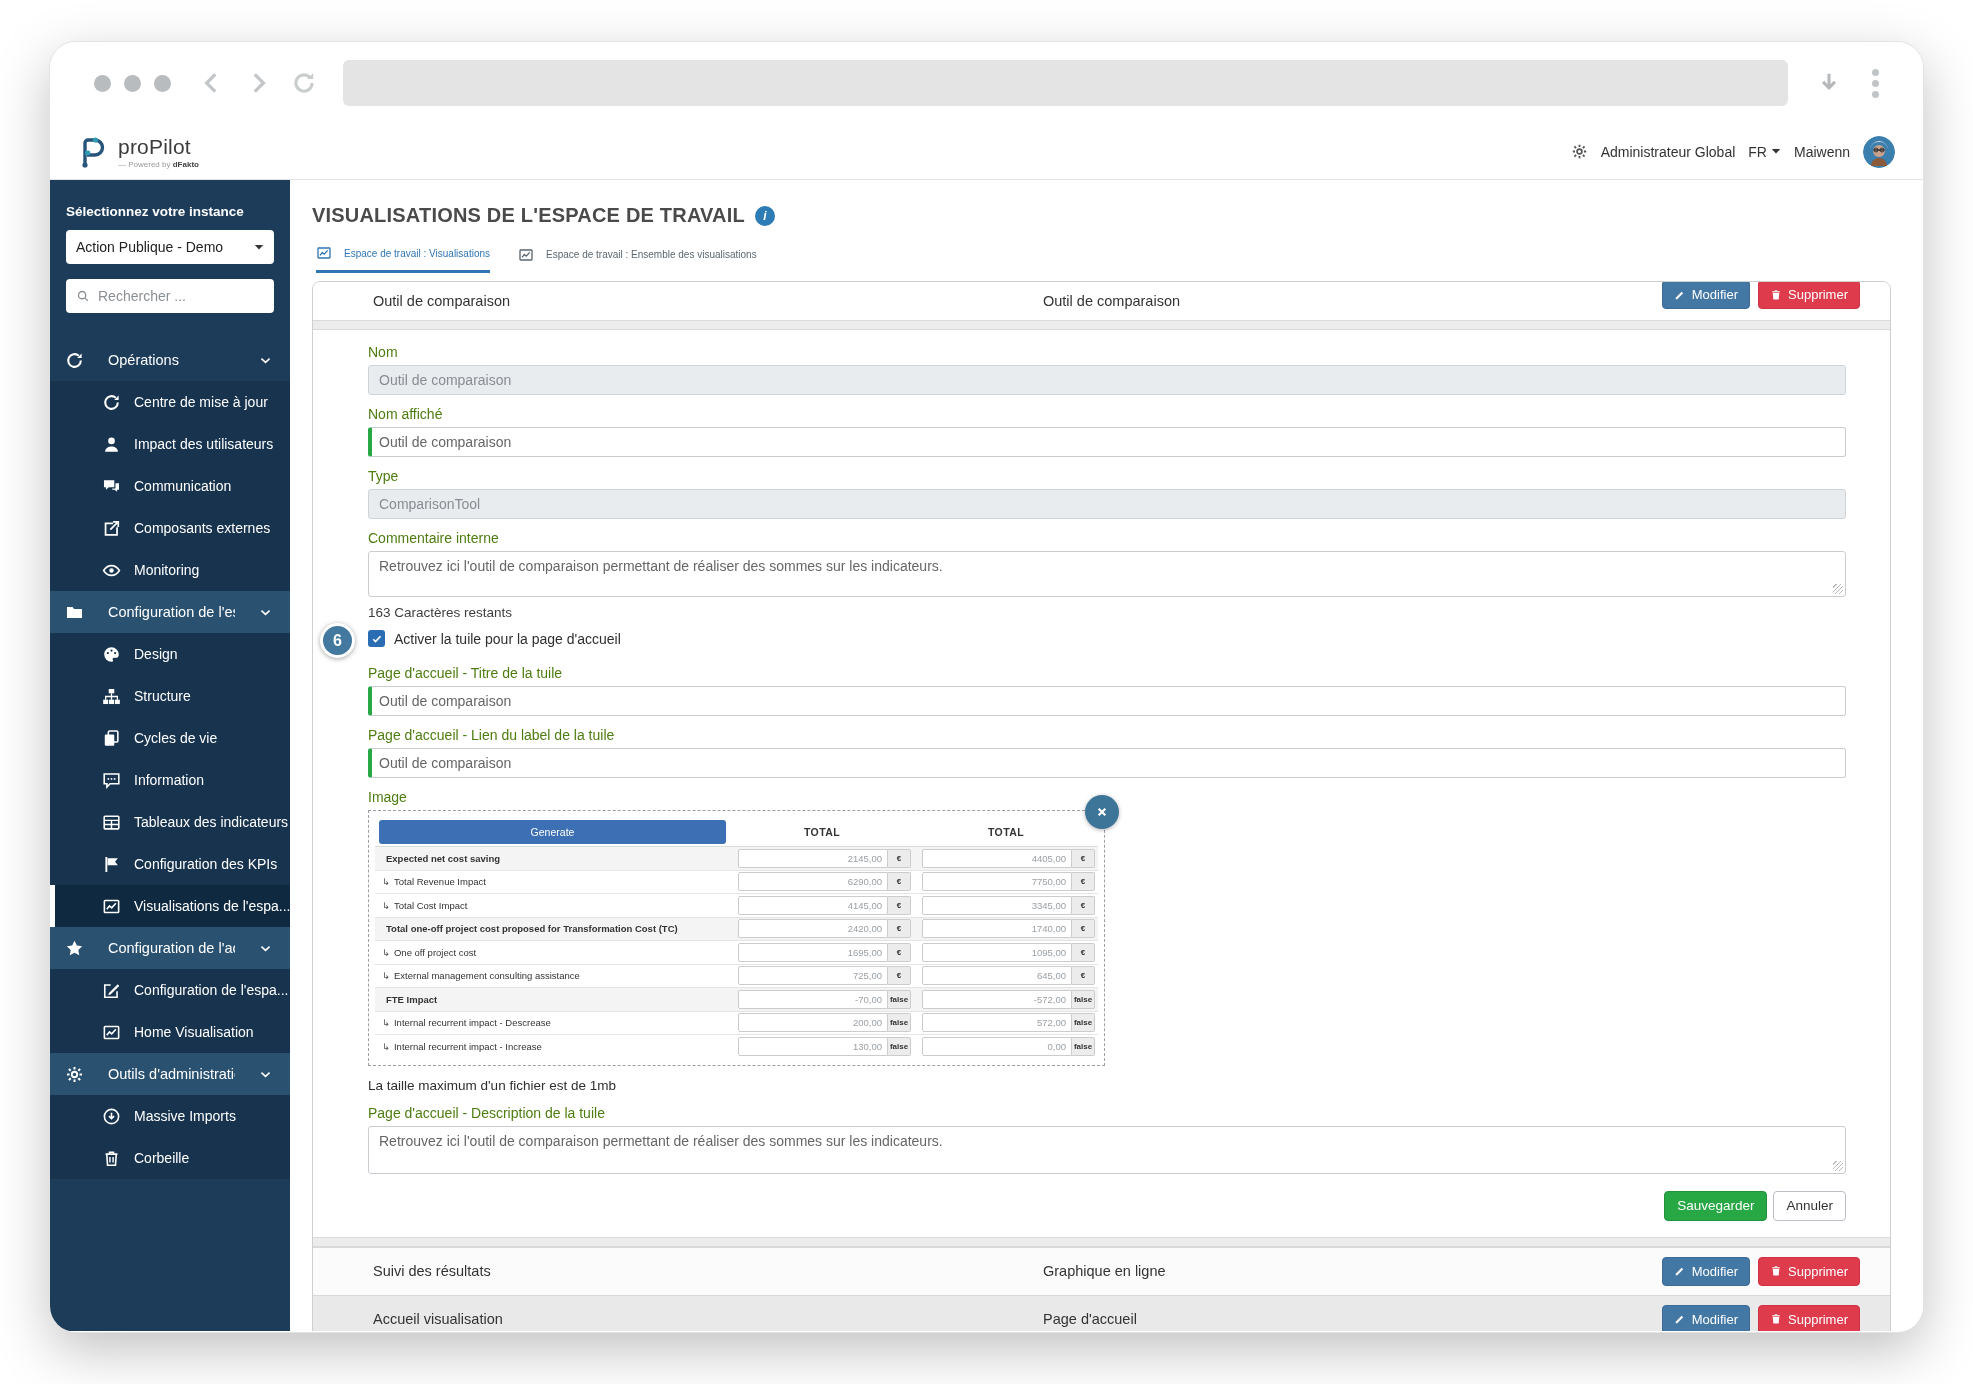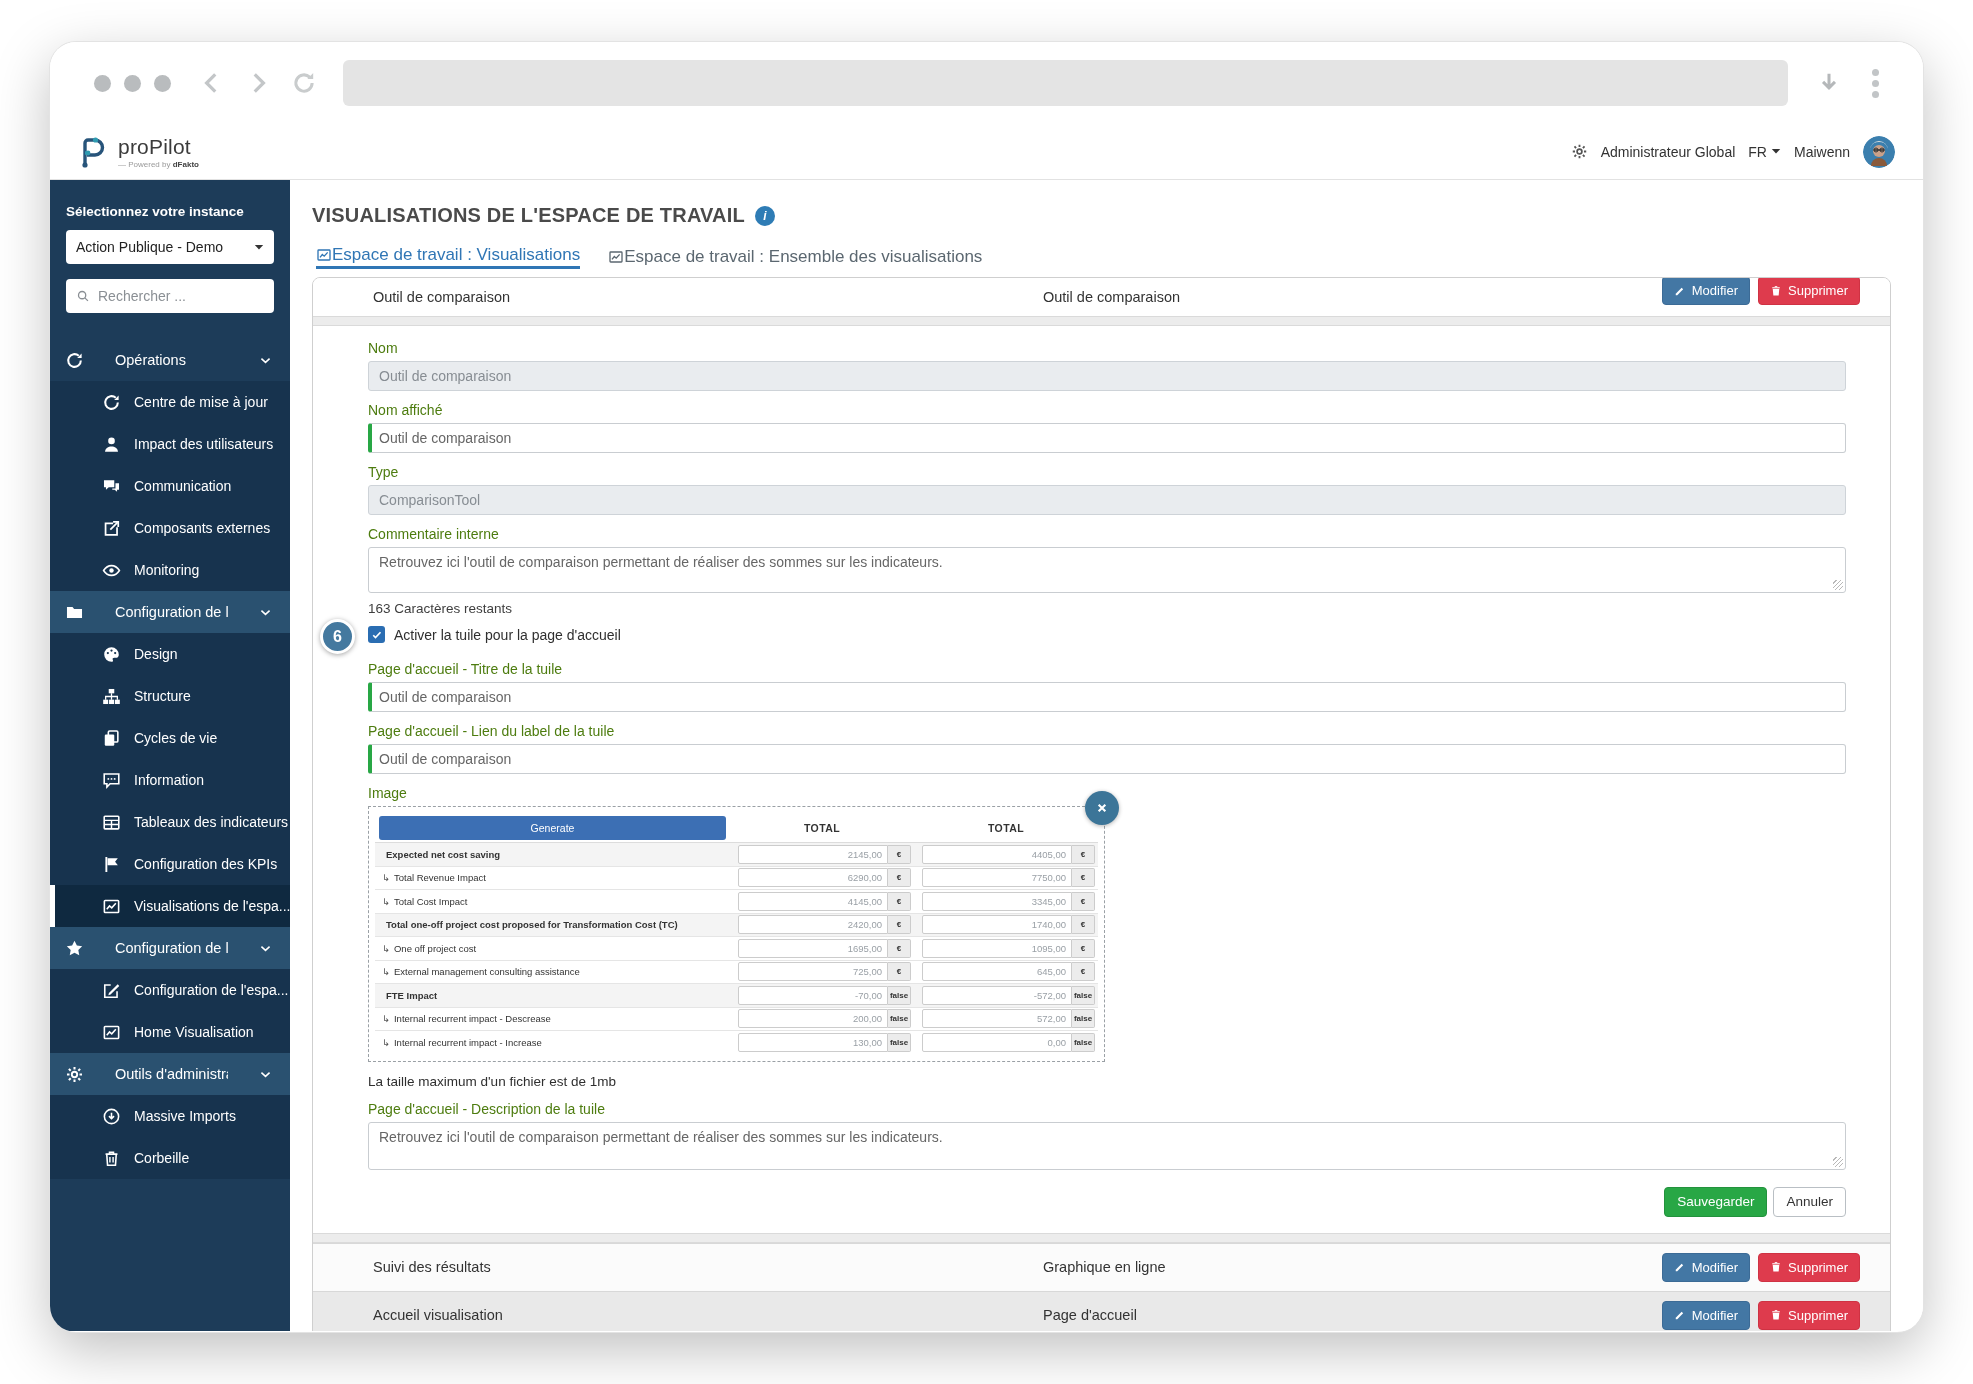--- a/index.html
+++ b/index.html
@@ -34,38 +34,38 @@
   .app-body { display:flex; height:1151px; }
   .sidebar { width:240px; background:#1d3c59; color:#fff; flex-shrink:0; padding-top:24px; }
   .content { flex:1; background:#fff; padding:24px 32px 0 22px; overflow:hidden; }
 
   
   .inst-label { font-size:13.5px; font-weight:bold; padding:0 16px; margin-bottom:11px; }
   .sd-select,.sd-search { margin:0 16px 13px; height:34px; background:#fff; border-radius:4px;
     display:flex; align-items:center; padding:0 10px; font-size:14px; }
   .sd-select { color:#222; justify-content:space-between; font-weight:normal; margin-bottom:15px;}
   .sd-search { color:#8a8f94; gap:8px; margin-bottom:26px; }
-  .sec-head { height:42px; display:flex; align-items:center; gap:31px; padding:0 18px 0 15px; font-size:14.5px; cursor:pointer; }
+  .sec-head { height:42px; display:flex; align-items:center; gap:24px; padding:0 18px 0 15px; font-size:14.5px; cursor:pointer; }
   .sec-head.hl { background:#2a5170; }
   .sec-lbl { flex:1; white-space:nowrap; overflow:hidden; }
   .sub { background:#17334e; }
   .sub-item { height:42px; display:flex; align-items:center; gap:13px; padding-left:52px; font-size:14px; cursor:pointer; white-space:nowrap; }
   .sub-item.active { background:#0f2940; position:relative; }
   .sub-item.active::before { content:""; position:absolute; left:0; top:0; bottom:0; width:5px; background:#fff; }
   .si { width:19px; height:19px; flex-shrink:0; display:inline-flex; }
   .si svg { width:100%; height:100%; }
   .chev { width:13px; height:13px; display:inline-flex; }
 
   
   .page-head { display:flex; align-items:center; gap:10px; }
   h1 { font-size:20px; color:#4a4a4a; font-weight:bold; letter-spacing:.2px; }
   .info { width:20px; height:20px; border-radius:50%; background:#2e7cb5; color:#fff; font-size:12px;
     font-weight:bold; display:flex; align-items:center; justify-content:center; font-style:italic; }
   .tabs { display:flex; gap:28px; margin:18px 0 0 4px; }
-  .tab { display:flex; align-items:center; gap:0; font-size:17px; padding-bottom:1px; color:#5b6770; cursor:pointer; }
+  .tab { display:flex; align-items:center; gap:12px; font-size:10px; padding-bottom:9px; color:#5b6770; cursor:pointer; }
   .tab.active { color:#3076b5; border-bottom:3px solid #3076b5; }
   .tab .ti { width:16px; height:16px; display:inline-flex; }
 
   
   .panel { margin-top:8px; border:1px solid #cfcfcf; border-radius:8px; background:#fff; overflow:hidden; }
   .row { display:flex; align-items:center; height:48px; font-size:14.5px; color:#333; background:#fbfbfb; border-top:1px solid #d8d8d8; }
   .row.alt { background:#e9e9e9; }
   .row .c1 { width:730px; padding-left:60px; }
   .row .c2 { flex:1; }
   .row .btns { display:flex; gap:8px; padding-right:30px; }

